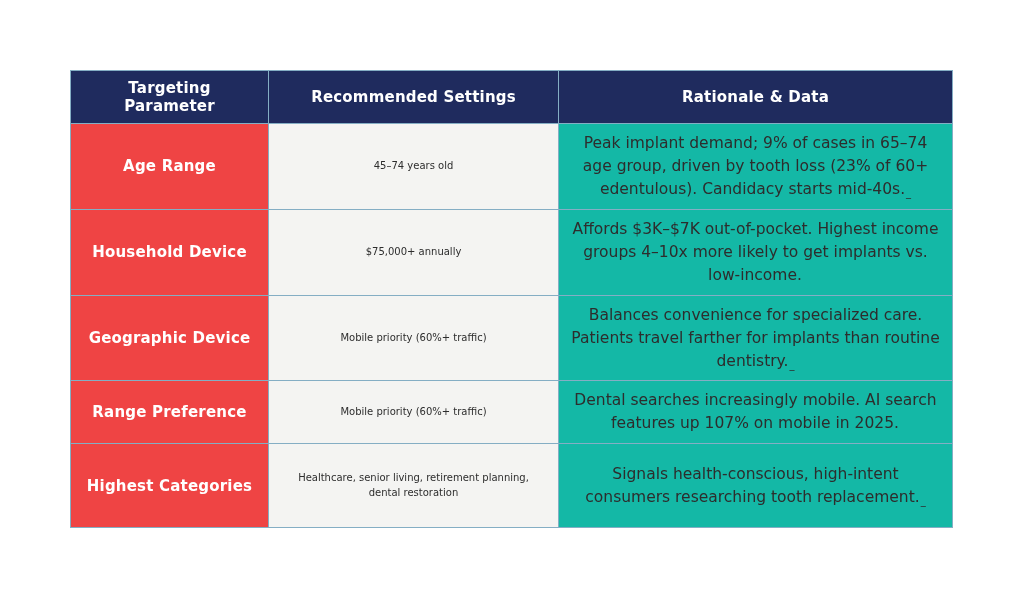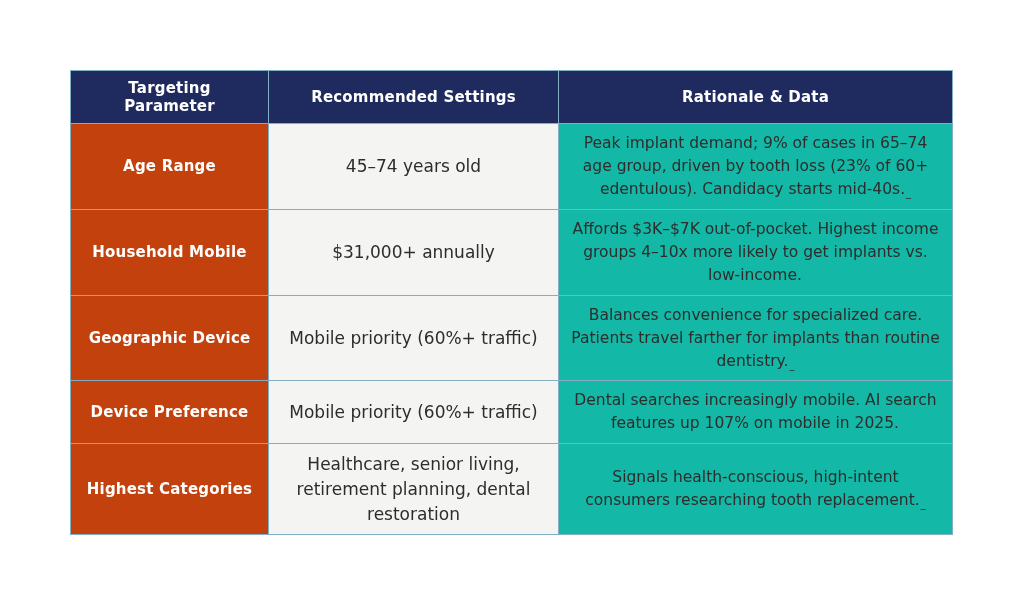--- a/index.html
+++ b/index.html
@@ -41,30 +41,30 @@
   }
   thead th {
     background: #1f2b5e;
     color: #ffffff;
     font-size: 15px;
     font-weight: bold;
     height: 53px;
     letter-spacing: 0.2px;
   }
   td.param-cell {
-    background: #c2410c;
+    background: #ef4444;
     color: #ffffff;
     font-weight: bold;
     font-size: 15px;
     letter-spacing: 0.2px;
   }
   td.setting-cell {
     background: #f4f4f2;
     color: #2d2d2d;
-    font-size: 17px;
+    font-size: 10px;
     line-height: 1.45;
     padding: 8px 18px;
   }
   td.rationale-cell {
     background: #14b8a6;
     color: #2d2d2d;
     font-size: 15.5px;
     line-height: 1.48;
     padding: 8px 10px;
   }
@@ -100,31 +100,31 @@
           <th>Rationale &amp; Data</th>
         </tr>
       </thead>
       <tbody>
         <tr class="row-1">
           <td class="param-cell">Age Range</td>
           <td class="setting-cell">45–74 years old</td>
           <td class="rationale-cell"><span>Peak implant demand; 9% of cases in 65–74 age group, driven by tooth loss (23% of 60+ edentulous). Candidacy starts mid-40s.</span><span class="cite-mark">_</span></td>
         </tr>
         <tr class="row-2">
-          <td class="param-cell">Household Mobile</td>
-          <td class="setting-cell">$31,000+ annually</td>
+          <td class="param-cell">Household Device</td>
+          <td class="setting-cell">$75,000+ annually</td>
           <td class="rationale-cell"><span>Affords $3K–$7K out-of-pocket. Highest income groups 4–10x more likely to get implants vs. low-income.</span><span class="cite-mark"></span></td>
         </tr>
         <tr class="row-3">
           <td class="param-cell">Geographic Device</td>
           <td class="setting-cell">Mobile priority (60%+ traffic)</td>
           <td class="rationale-cell"><span>Balances convenience for specialized care. Patients travel farther for implants than routine dentistry.</span><span class="cite-mark">_</span></td>
         </tr>
         <tr class="row-4">
-          <td class="param-cell">Device Preference</td>
+          <td class="param-cell">Range Preference</td>
           <td class="setting-cell">Mobile priority (60%+ traffic)</td>
           <td class="rationale-cell"><span>Dental searches increasingly mobile. AI search features up 107% on mobile in 2025.</span><span class="cite-mark"></span></td>
         </tr>
         <tr class="row-5">
           <td class="param-cell">Highest Categories</td>
           <td class="setting-cell">Healthcare, senior living, retirement planning, dental restoration</td>
           <td class="rationale-cell"><span>Signals health-conscious, high-intent consumers researching tooth replacement.</span><span class="cite-mark">_</span></td>
         </tr>
       </tbody>
     </table>

